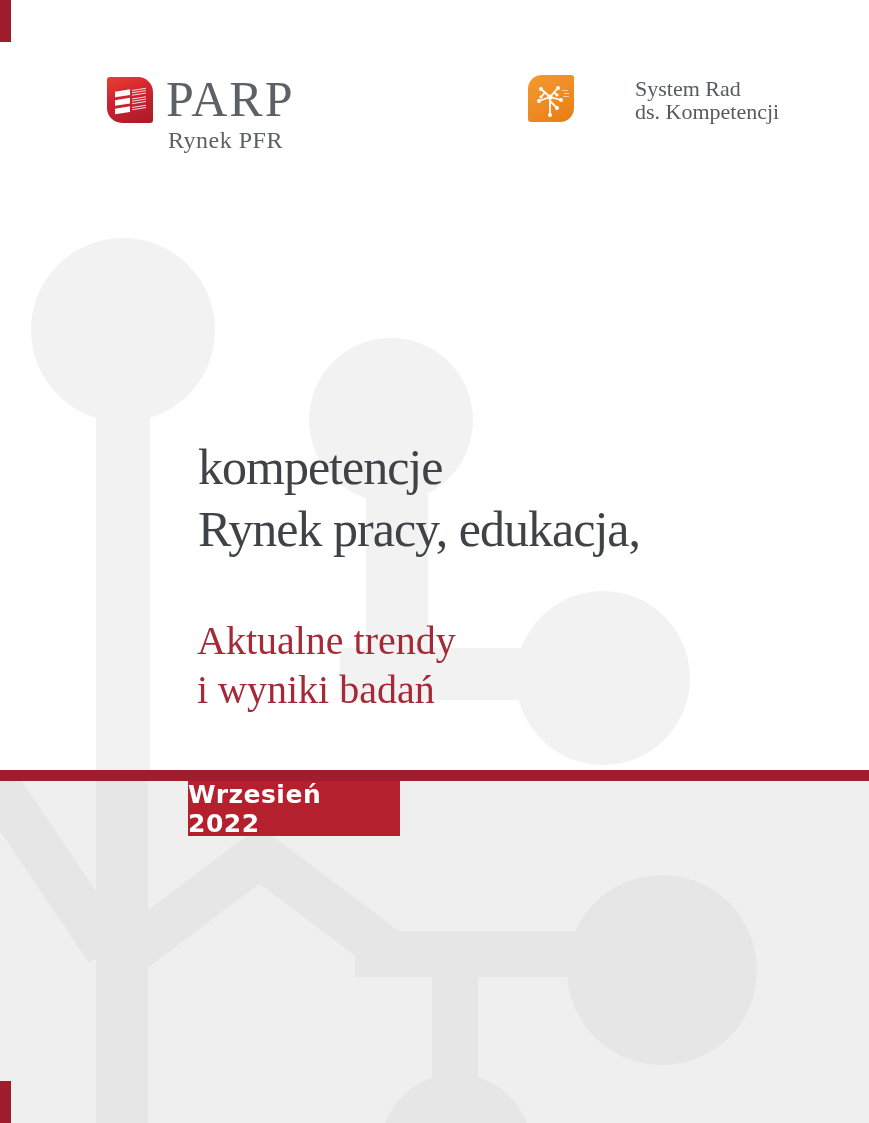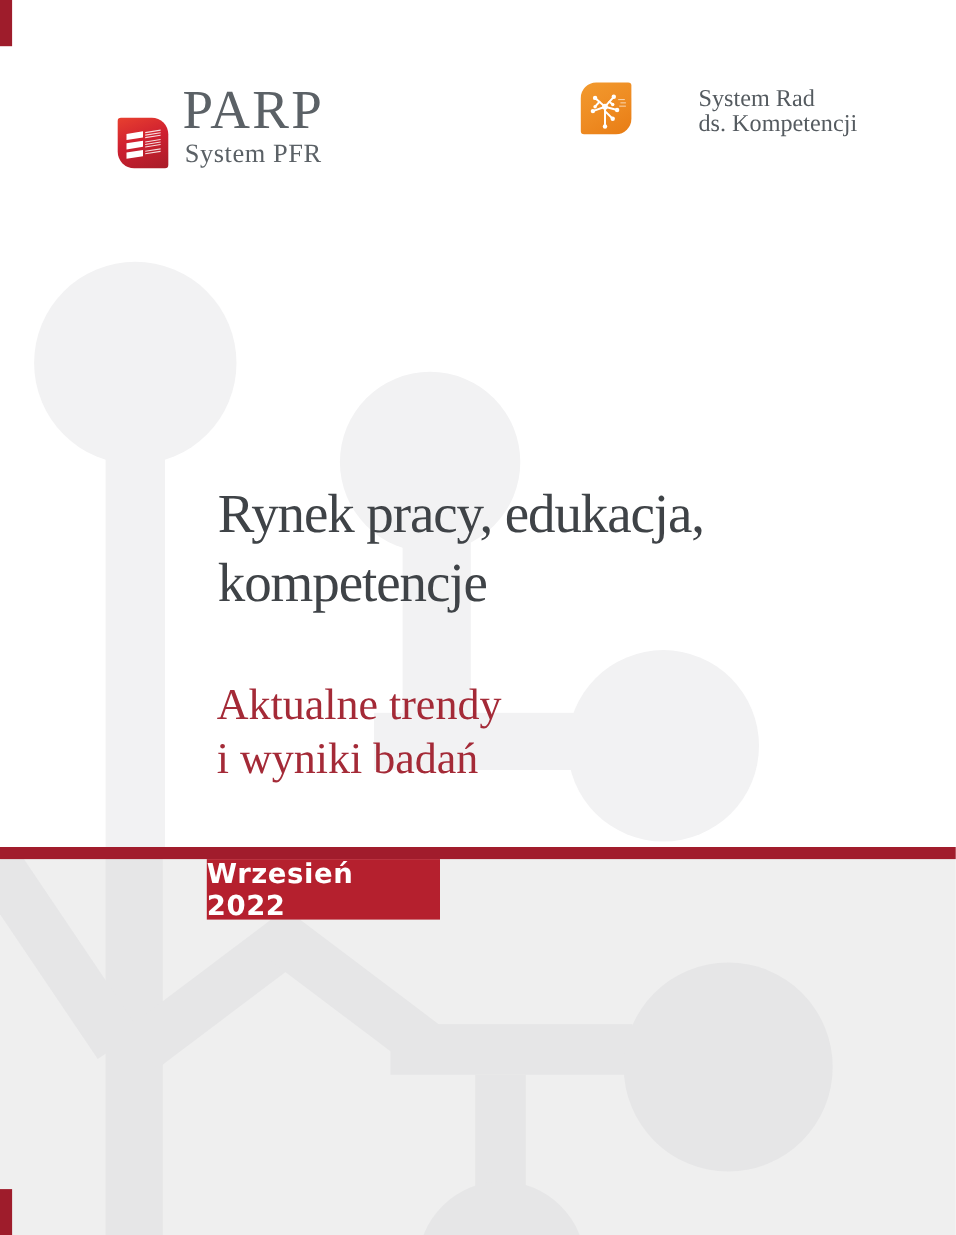--- a/index.html
+++ b/index.html
@@ -15,21 +15,21 @@
   .divider-bar{position:absolute;left:0;top:770px;width:869px;height:11px;background:#a11c2c;}
   .edge-mark{position:absolute;left:0;width:11px;height:42px;background:#9e1c2b;}
   .edge-mark.top{top:0;}
   .edge-mark.bottom{top:1081px;}
   
   .shape{position:absolute;}
   .light{background:#f2f2f3;}
   .dark{background:#e6e6e7;}
   .circle{border-radius:50%;}
   
-  .parp-logo{position:absolute;left:107px;top:77px;display:flex;align-items:flex-end;}
+  .parp-logo{position:absolute;left:107px;top:77px;display:flex;align-items:flex-start;}
   .parp-icon{
     width:46px;height:46px;
     background:linear-gradient(160deg,#e8402f 0%,#cf2030 45%,#a81c28 100%);
     border-radius:3px 15px 3px 15px;
     position:relative;overflow:hidden;
   }
   .parp-icon svg{position:absolute;left:0;top:0;}
   .parp-text{margin-left:13px;}
   .parp-wordmark{font-size:50px;line-height:44px;letter-spacing:2px;color:#5b6166;}
   .parp-group{font-size:24px;line-height:26px;letter-spacing:.5px;color:#5b6166;margin-top:6px;margin-left:2px;}
@@ -103,21 +103,21 @@
             <rect x="25" y="27.8" width="14" height="1"></rect>
             <rect x="25" y="30.1" width="14" height="1"></rect>
             <rect x="25" y="34" width="14" height="1"></rect>
             <rect x="25" y="36.3" width="14" height="1"></rect>
           </g>
         </g>
       </svg>
     </div>
     <div class="parp-text">
       <div class="parp-wordmark">PARP</div>
-      <div class="parp-group">System PFR</div>
+      <div class="parp-group">Rynek PFR</div>
     </div>
   </div>
 
   <div class="src-logo">
     <div class="src-icon">
       <svg width="46" height="47" viewBox="0 0 46 47">
         <g stroke="#ffffff" stroke-width="1.8" fill="none" stroke-linecap="round">
           <line x1="22" y1="38" x2="22" y2="22"></line>
           <line x1="22" y1="22" x2="13" y2="14"></line>
           <line x1="22" y1="22" x2="30" y2="13"></line>
@@ -145,22 +145,22 @@
         </g>
       </svg>
     </div>
     <div class="src-text">
       <div>System Rad</div>
       <div>ds. Kompetencji</div>
     </div>
   </div>
 
   <div class="cover-title">
+    <div>kompetencje</div>
     <div>Rynek pracy, edukacja,</div>
-    <div>kompetencje</div>
   </div>
 
   <div class="cover-subtitle">
     <div>Aktualne trendy</div>
     <div>i wyniki badań</div>
   </div>
 
   <div class="date-badge">
     <span>Wrzesień 2022</span>
   </div>

